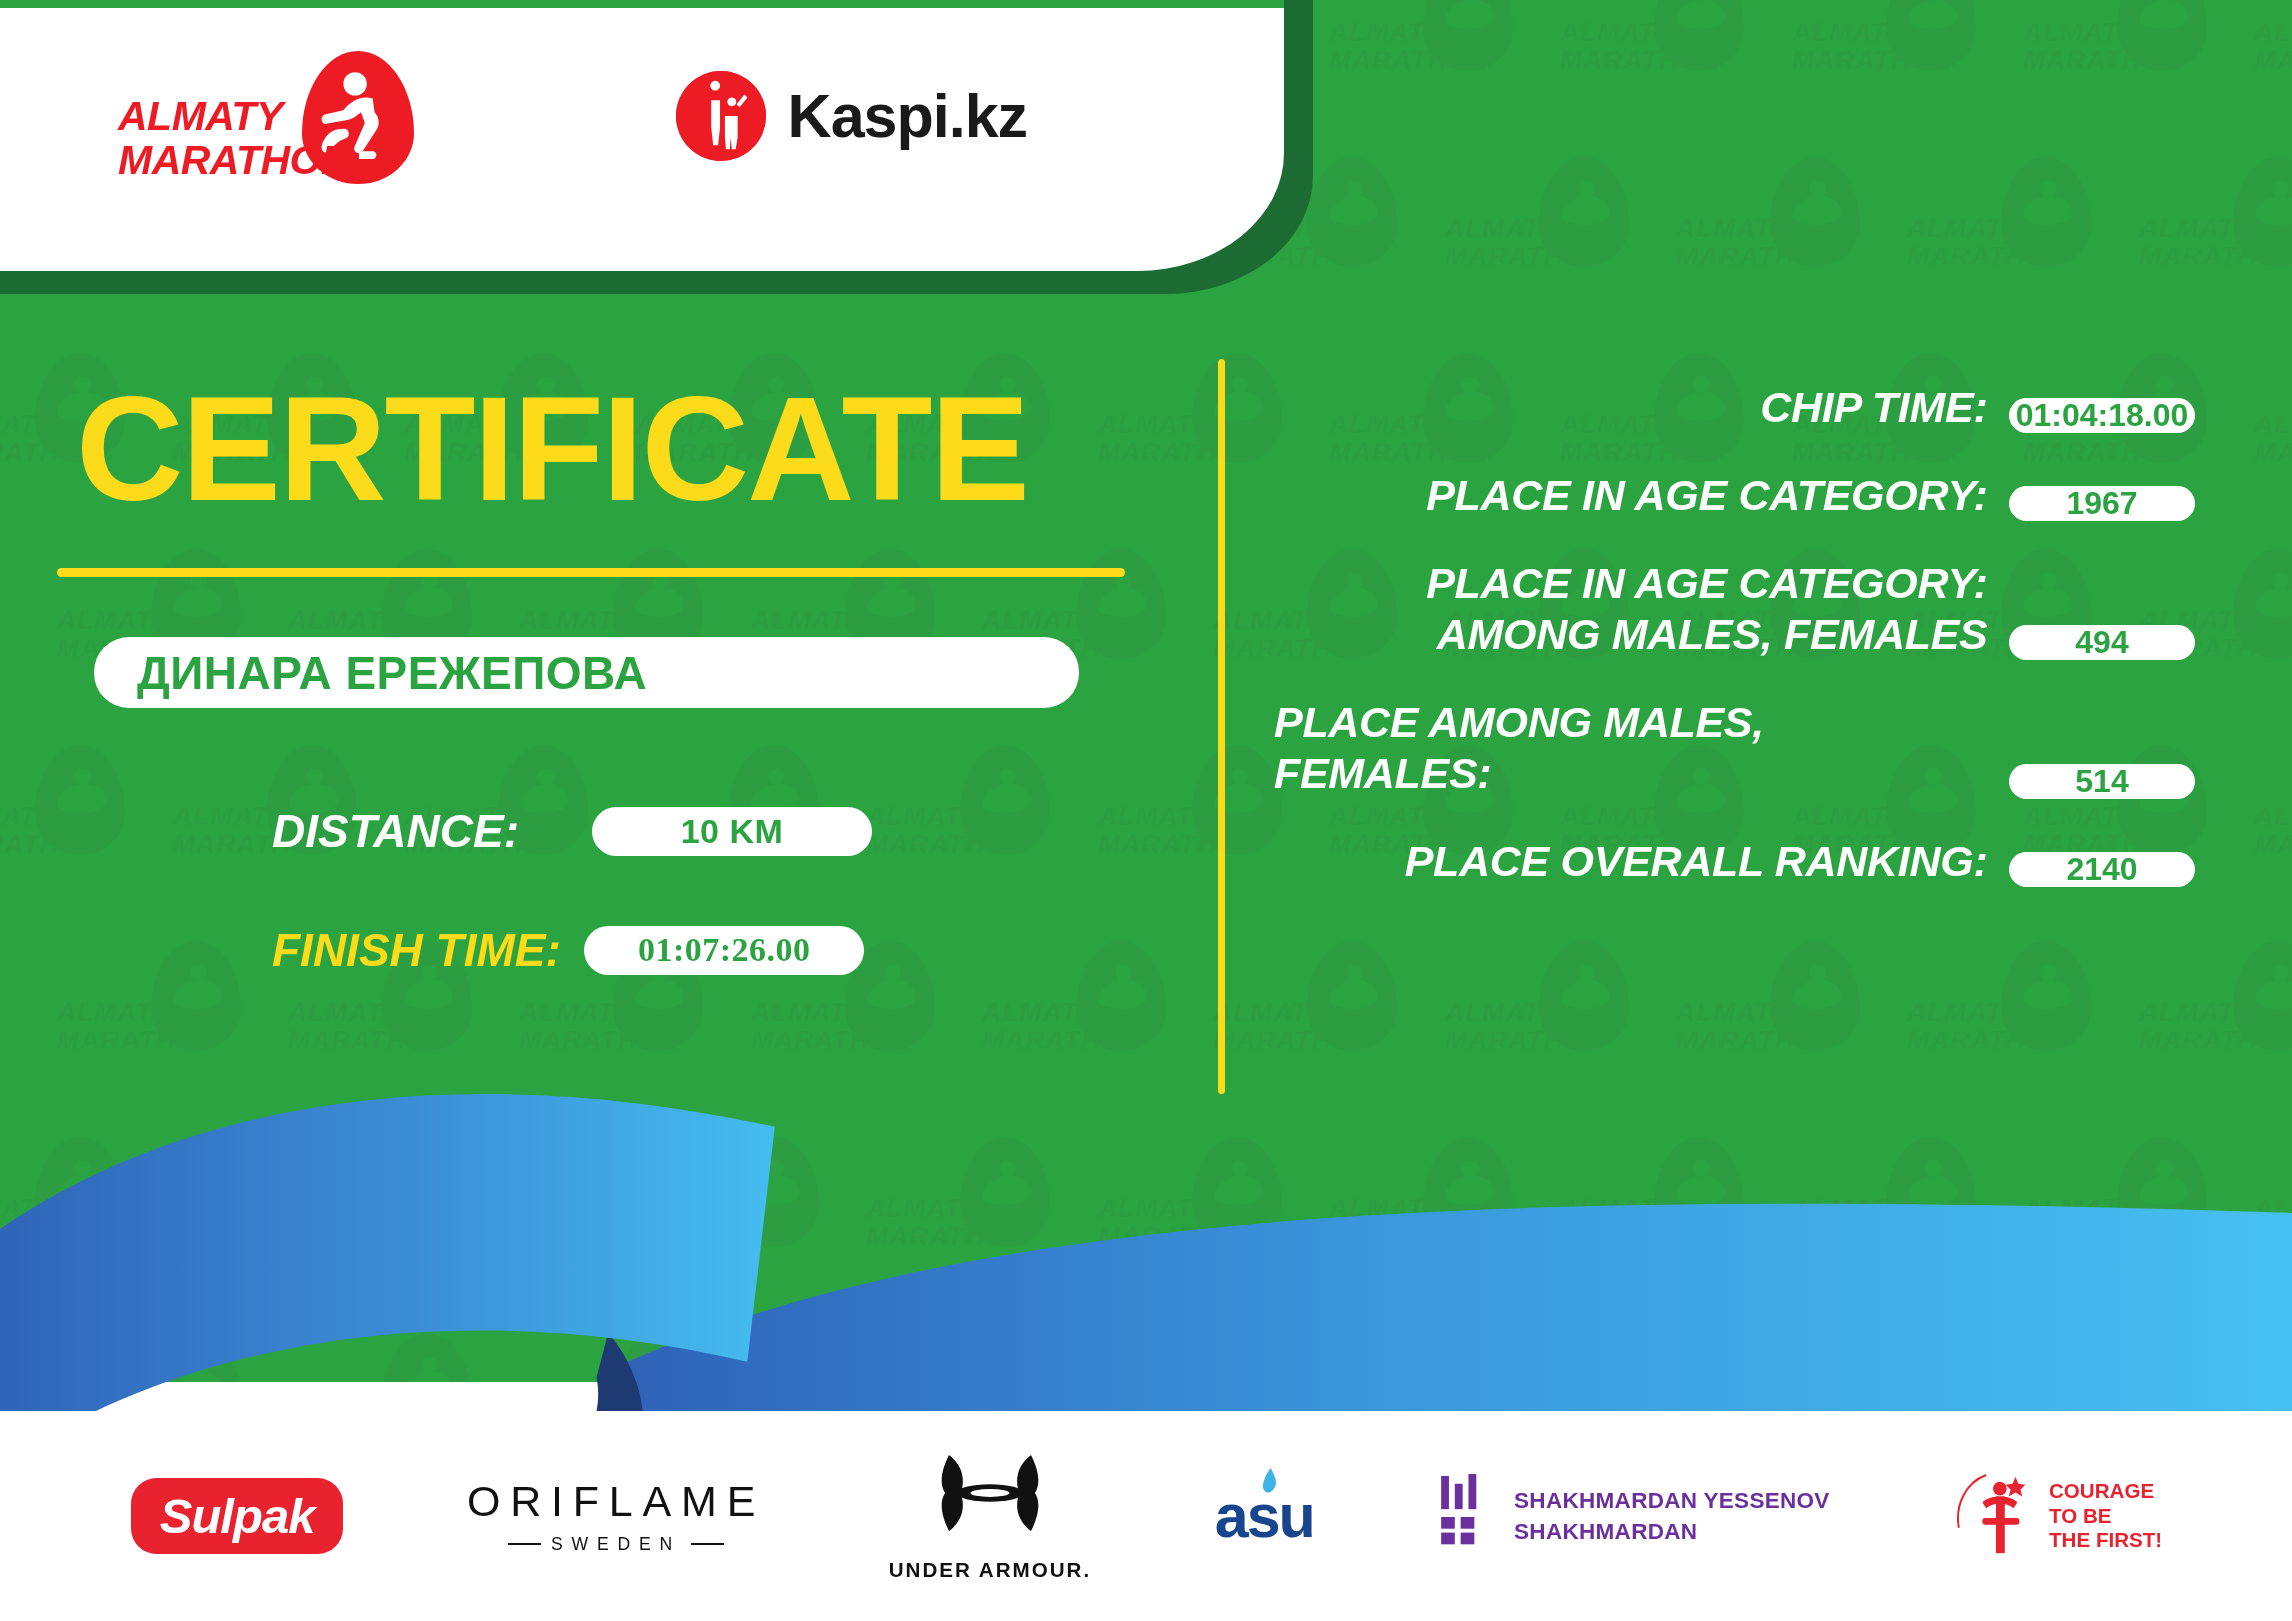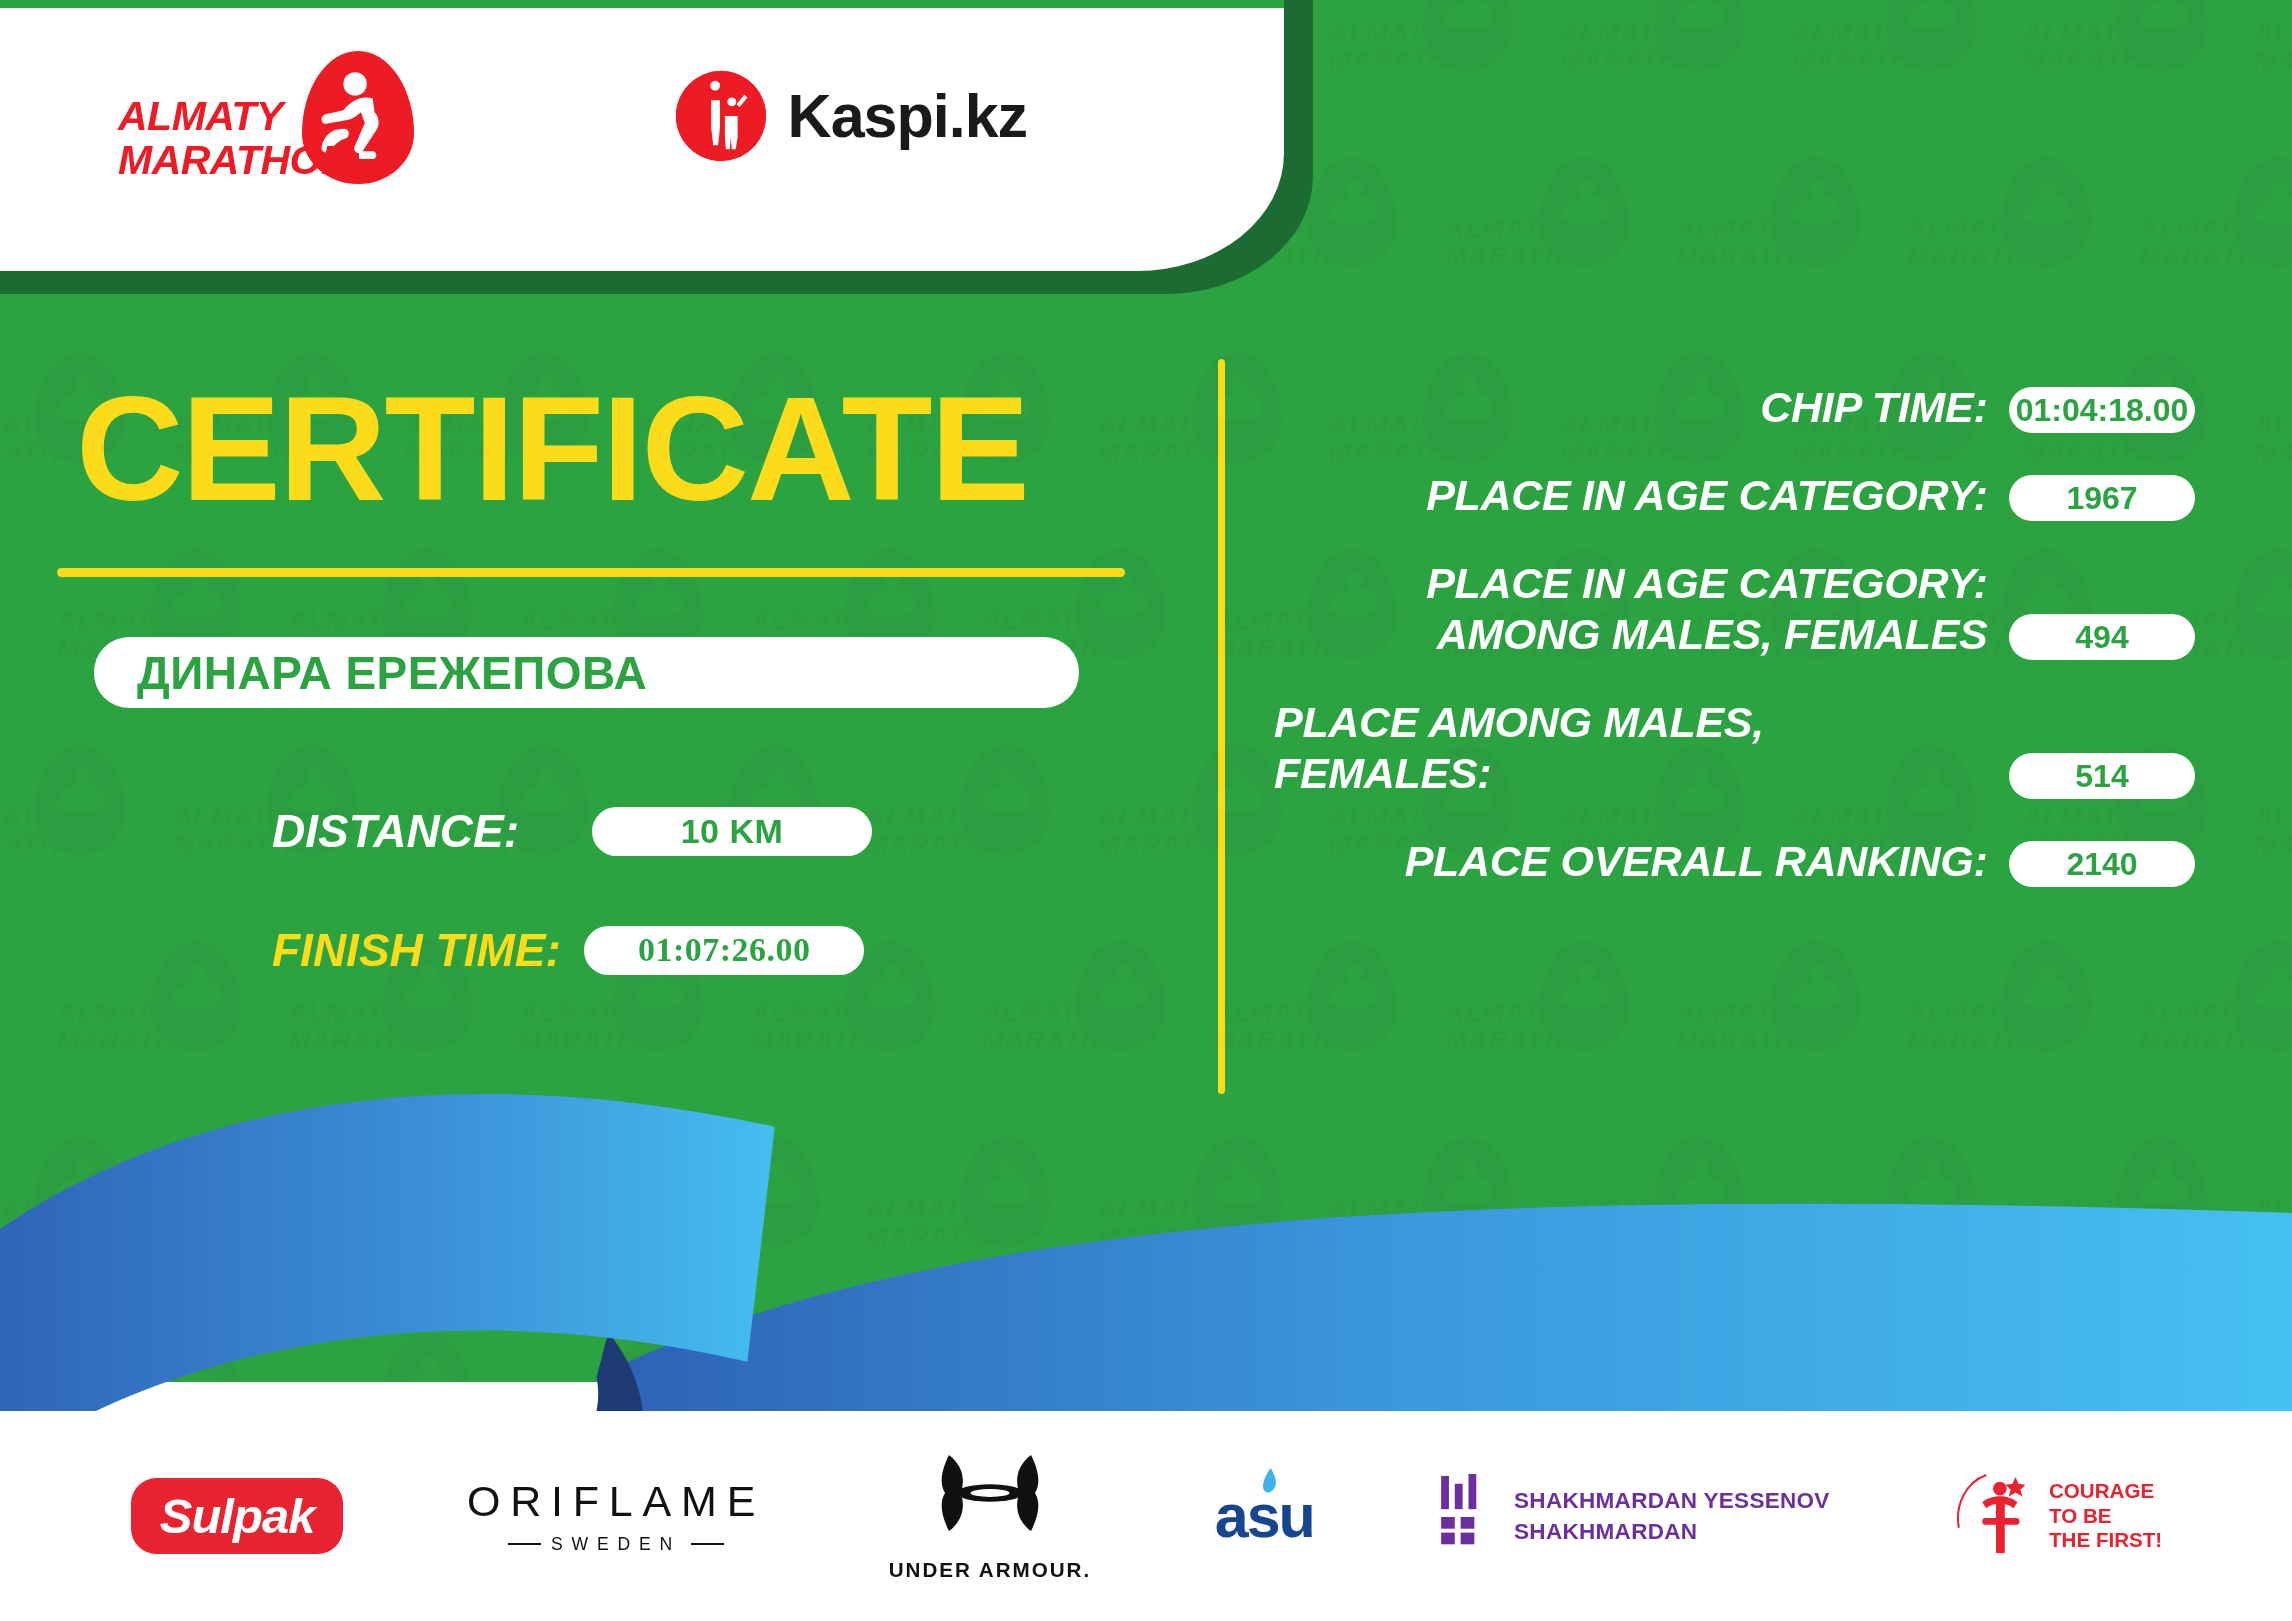--- a/index.html
+++ b/index.html
@@ -280,21 +280,21 @@
     text-align: right;
     flex: 1 1 auto;
     padding-right: 21.6px;
     letter-spacing: -0.3px;
   }
   .stat-label.left-align { text-align: left; }
   .stat-pill {
     flex: 0 0 auto;
     background: #ffffff;
     border-radius: 25.5px;
-    height: 46px;
+    height: 35px;
     width: 186px;
     display: flex;
     align-items: center;
     justify-content: center;
     box-sizing: border-box;
   }
   .stat-pill span {
     color: #2ba341;
     font-size: 32px;
     font-weight: bold;

